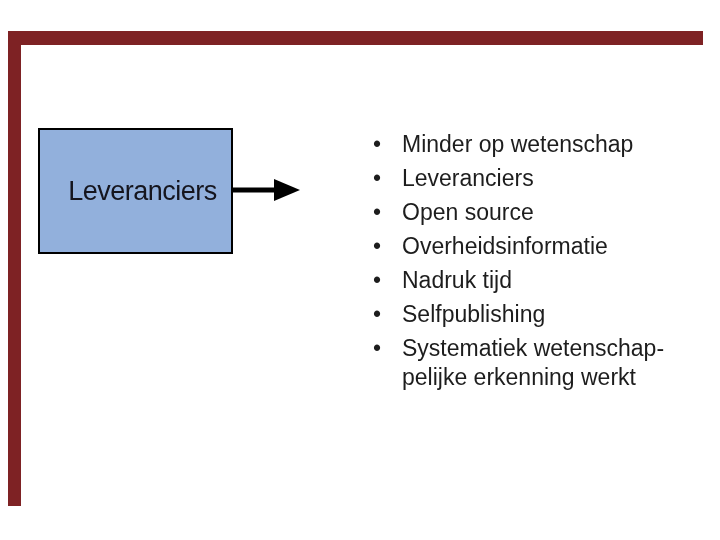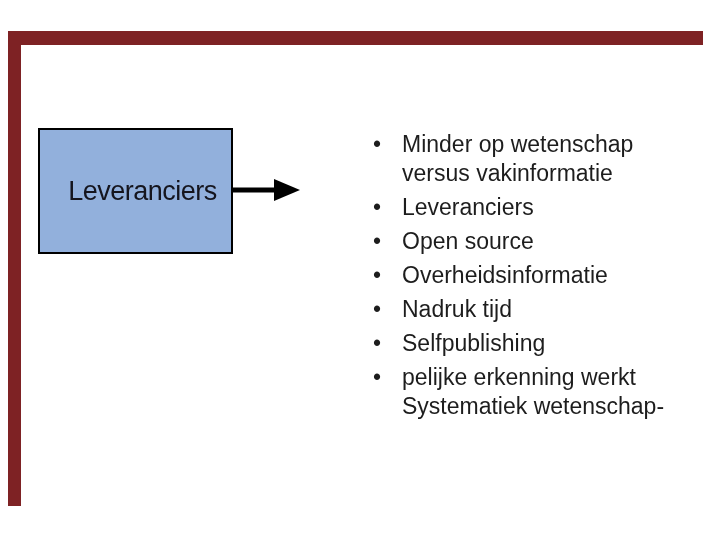--- a/index.html
+++ b/index.html
@@ -108,21 +108,20 @@
     <line x1="1" y1="13" x2="45" y2="13" stroke-width="5" style="stroke: rgb(0, 0, 0);"></line>
     <polygon points="43,2 69,13 43,24" style="fill: rgb(0, 0, 0);"></polygon>
   </svg>
 
   <ul class="bullet-list" style="color: rgb(29, 29, 29);">
 
     <li>
       <span class="bullet-marker">•</span>
       <span class="item-lines">
         <span class="line">Minder op wetenschap</span>
-        <span class="line">versus vakinformatie</span>
       </span>
     </li>
 
     <li>
       <span class="bullet-marker">•</span>
       <span class="item-lines">
         <span class="line">Leveranciers</span>
       </span>
     </li>
 
@@ -150,19 +149,19 @@
     <li>
       <span class="bullet-marker">•</span>
       <span class="item-lines">
         <span class="line">Selfpublishing</span>
       </span>
     </li>
 
     <li>
       <span class="bullet-marker">•</span>
       <span class="item-lines">
+        <span class="line">Systematiek wetenschap-</span>
         <span class="line">pelijke erkenning werkt</span>
-        <span class="line">Systematiek wetenschap-</span>
       </span>
     </li>
 
   </ul>
 </div>
 
 </body></html>

